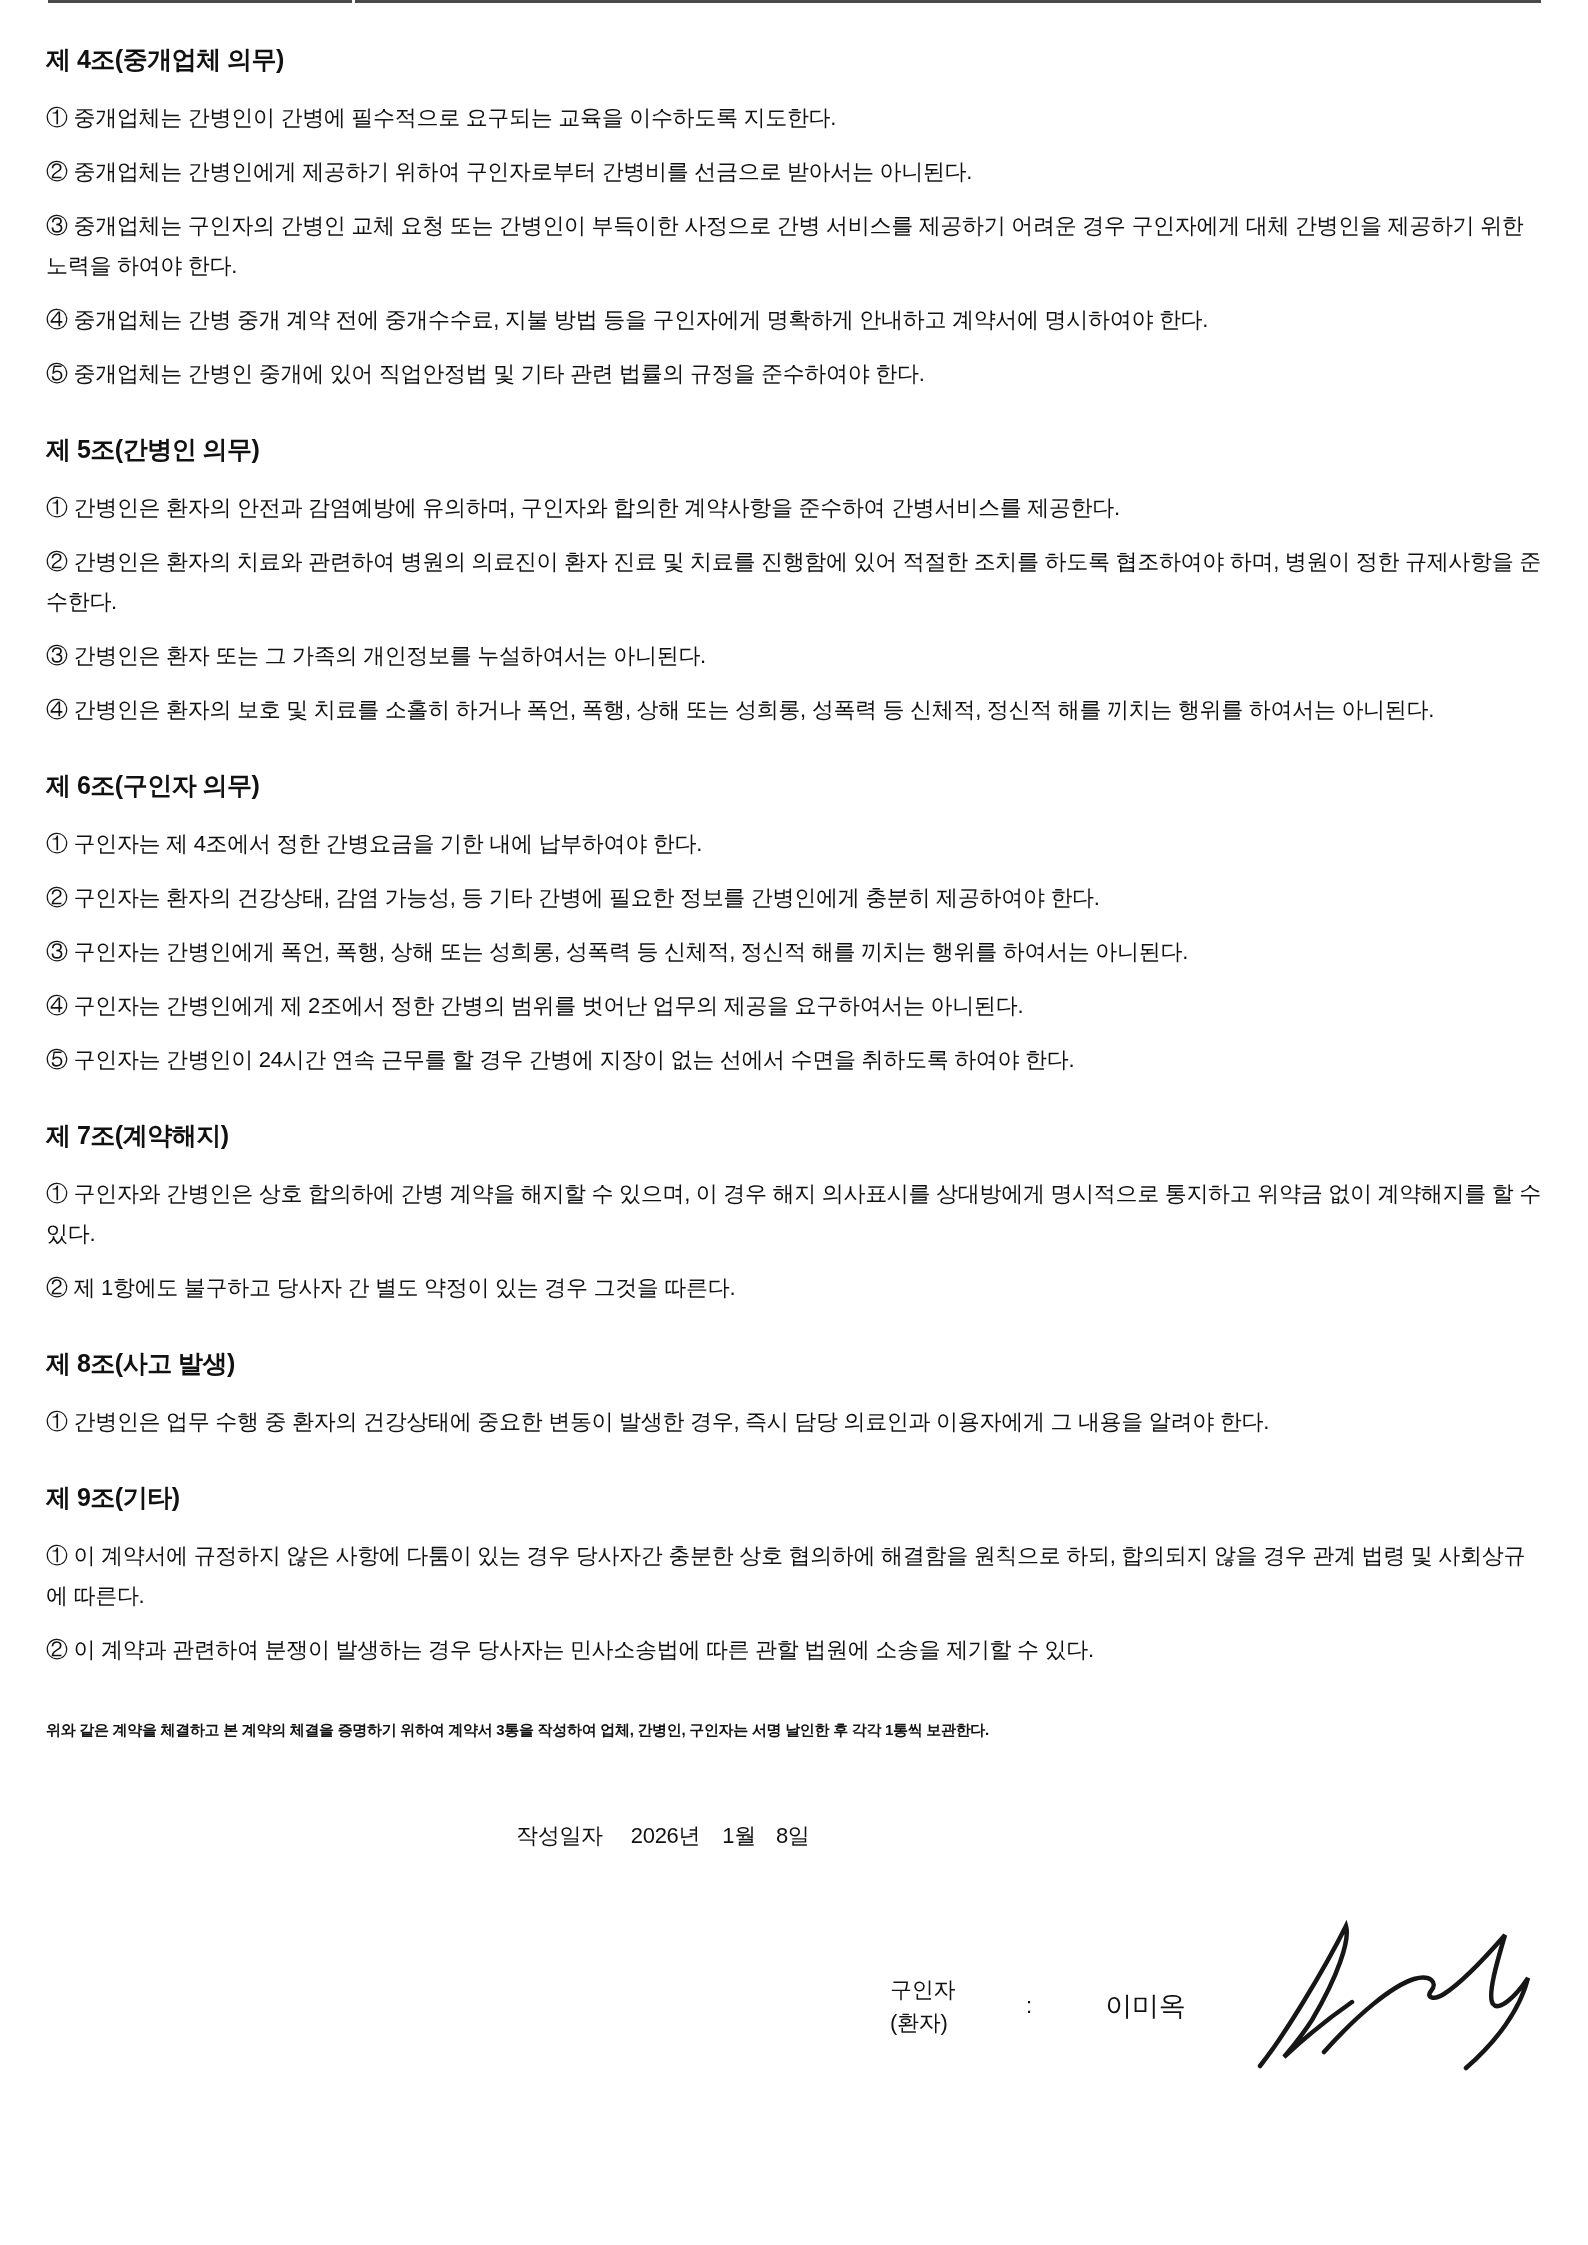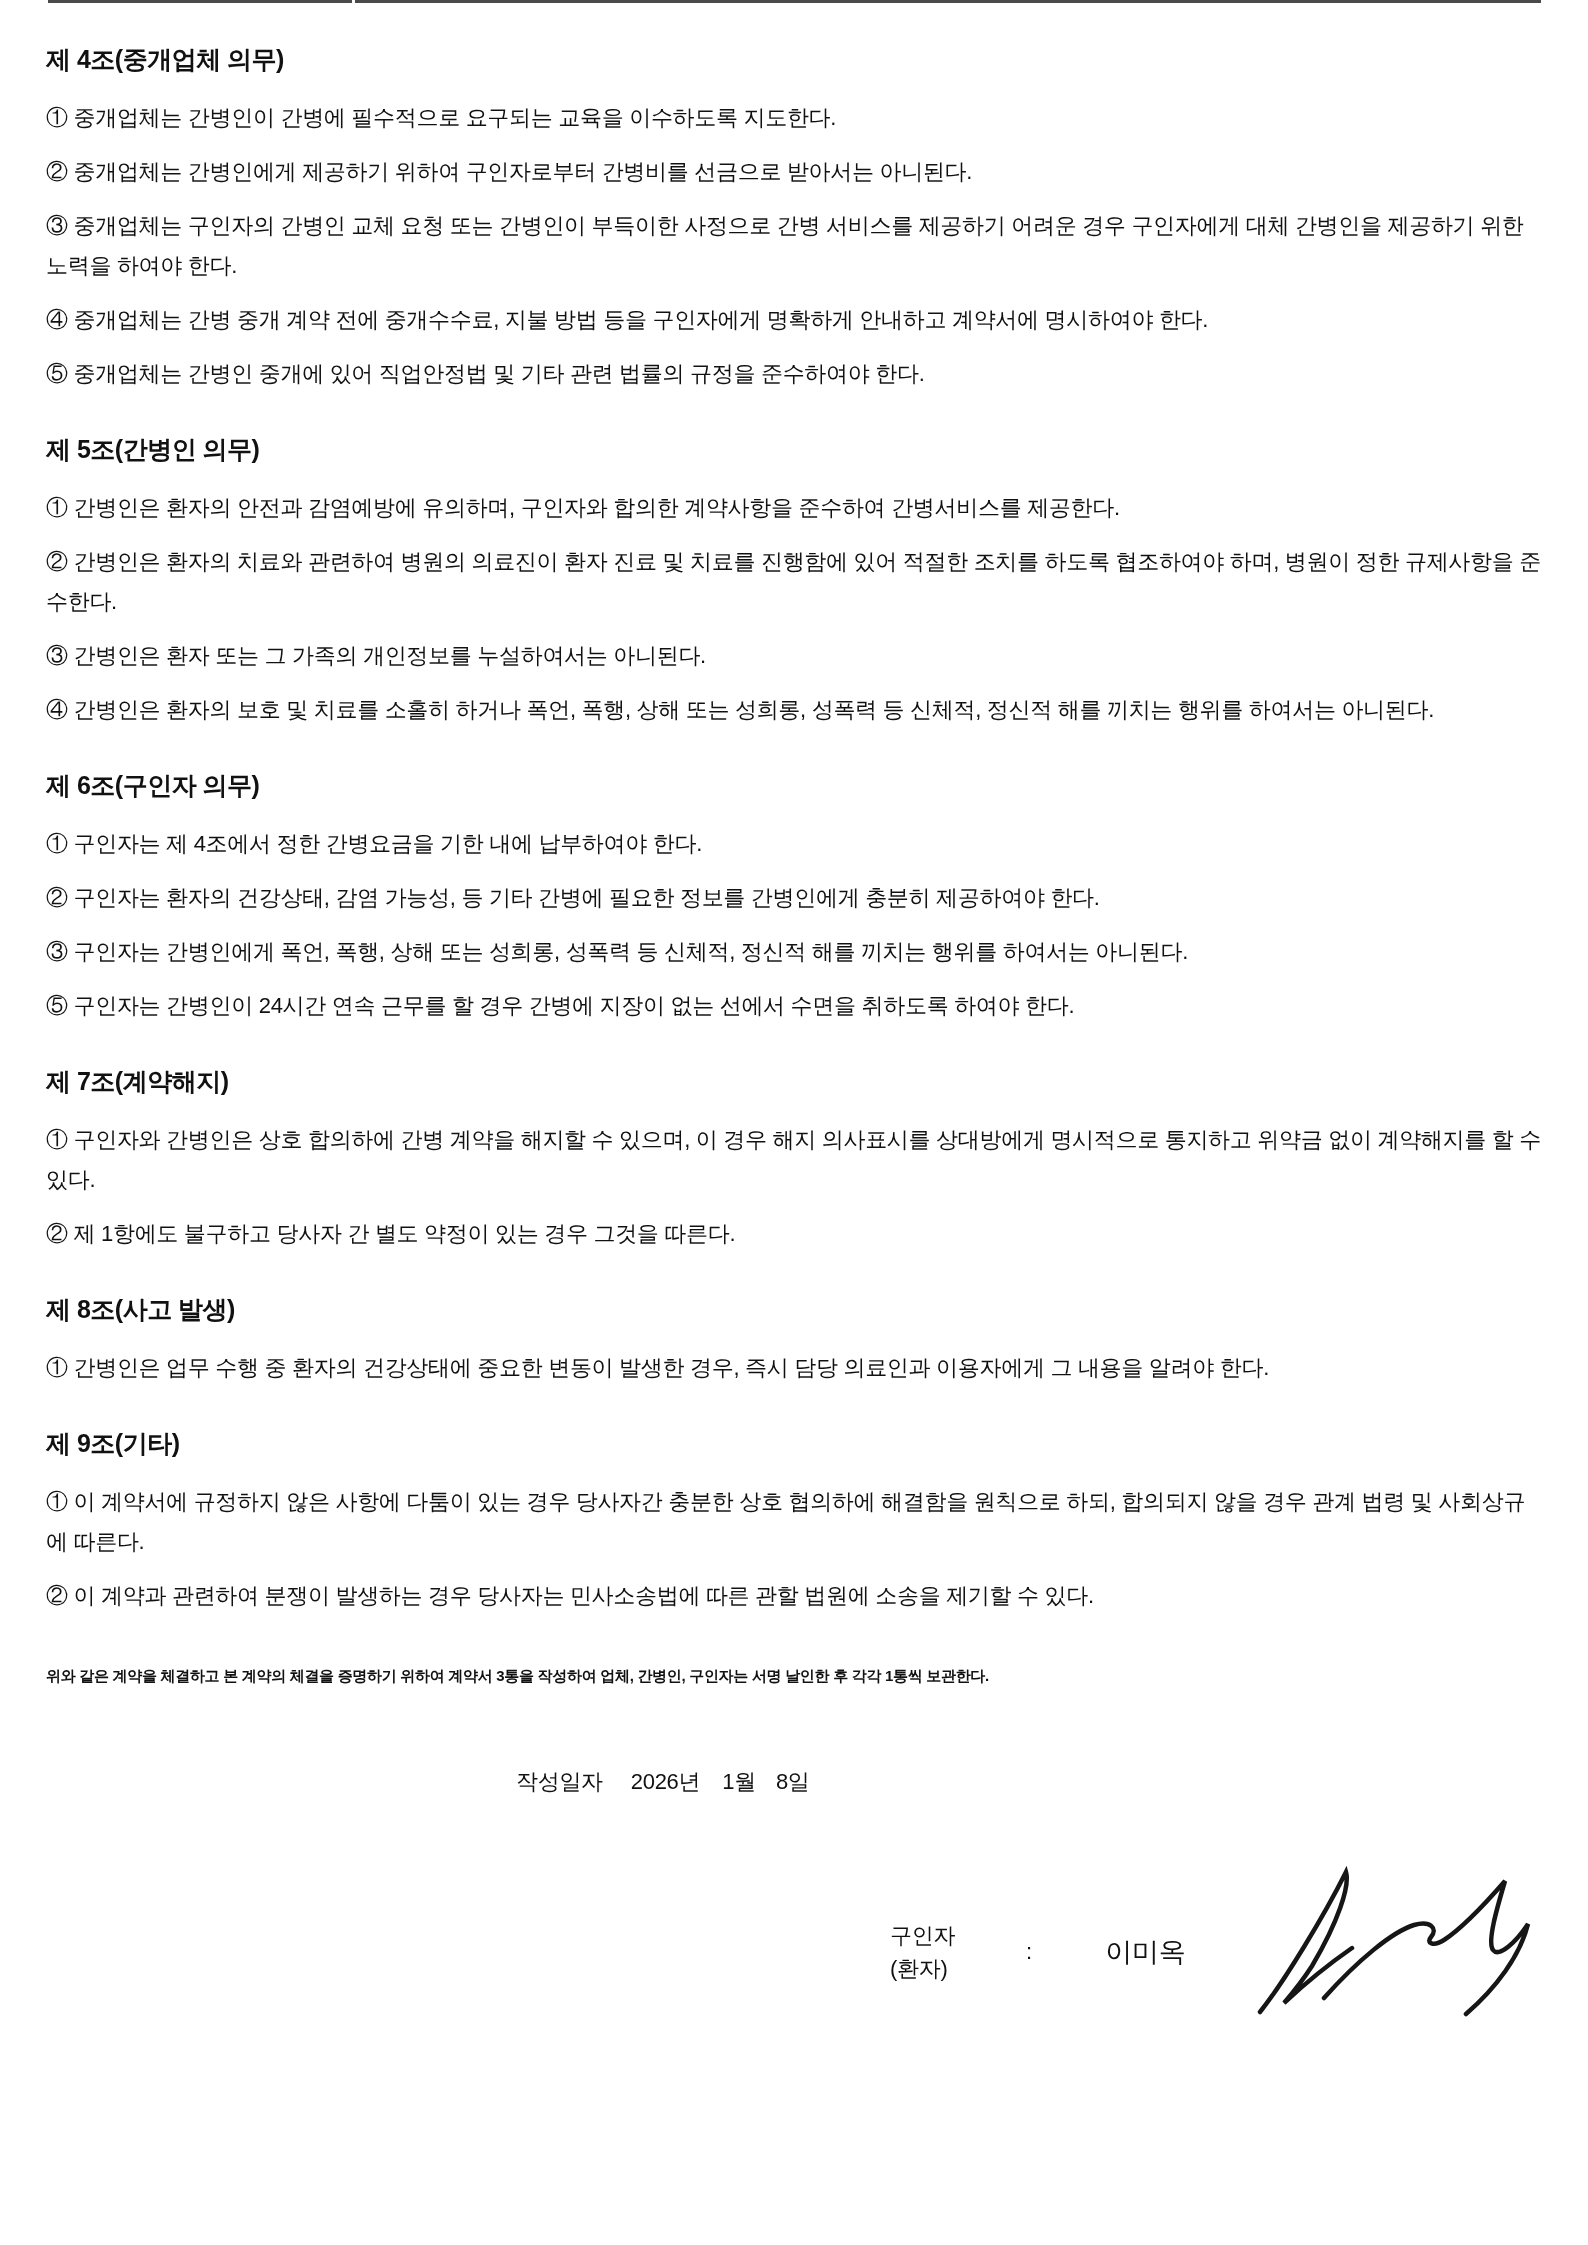--- a/index.html
+++ b/index.html
@@ -113,20 +113,21 @@
     <p class="clause">② 간병인은 환자의 치료와 관련하여 병원의 의료진이 환자 진료 및 치료를 진행함에 있어 적절한 조치를 하도록 협조하여야 하며, 병원이 정한 규제사항을 준수한다.</p>
     <p class="clause">③ 간병인은 환자 또는 그 가족의 개인정보를 누설하여서는 아니된다.</p>
     <p class="clause">④ 간병인은 환자의 보호 및 치료를 소홀히 하거나 폭언, 폭행, 상해 또는 성희롱, 성폭력 등 신체적, 정신적 해를 끼치는 행위를 하여서는 아니된다.</p>
   </section>
 
   <section class="article">
     <h2>제 6조(구인자 의무)</h2>
     <p class="clause">① 구인자는 제 4조에서 정한 간병요금을 기한 내에 납부하여야 한다.</p>
     <p class="clause">② 구인자는 환자의 건강상태, 감염 가능성, 등 기타 간병에 필요한 정보를 간병인에게 충분히 제공하여야 한다.</p>
     <p class="clause">③ 구인자는 간병인에게 폭언, 폭행, 상해 또는 성희롱, 성폭력 등 신체적, 정신적 해를 끼치는 행위를 하여서는 아니된다.</p>
+    <p class="clause">④ 구인자는 간병인에게 제 2조에서 정한 간병의 범위를 벗어난 업무의 제공을 요구하여서는 아니된다.</p>
     <p class="clause">⑤ 구인자는 간병인이 24시간 연속 근무를 할 경우 간병에 지장이 없는 선에서 수면을 취하도록 하여야 한다.</p>
   </section>
 
   <section class="article">
     <h2>제 7조(계약해지)</h2>
     <p class="clause">① 구인자와 간병인은 상호 합의하에 간병 계약을 해지할 수 있으며, 이 경우 해지 의사표시를 상대방에게 명시적으로 통지하고 위약금 없이 계약해지를 할 수 있다.</p>
     <p class="clause">② 제 1항에도 불구하고 당사자 간 별도 약정이 있는 경우 그것을 따른다.</p>
   </section>
 
   <section class="article">

